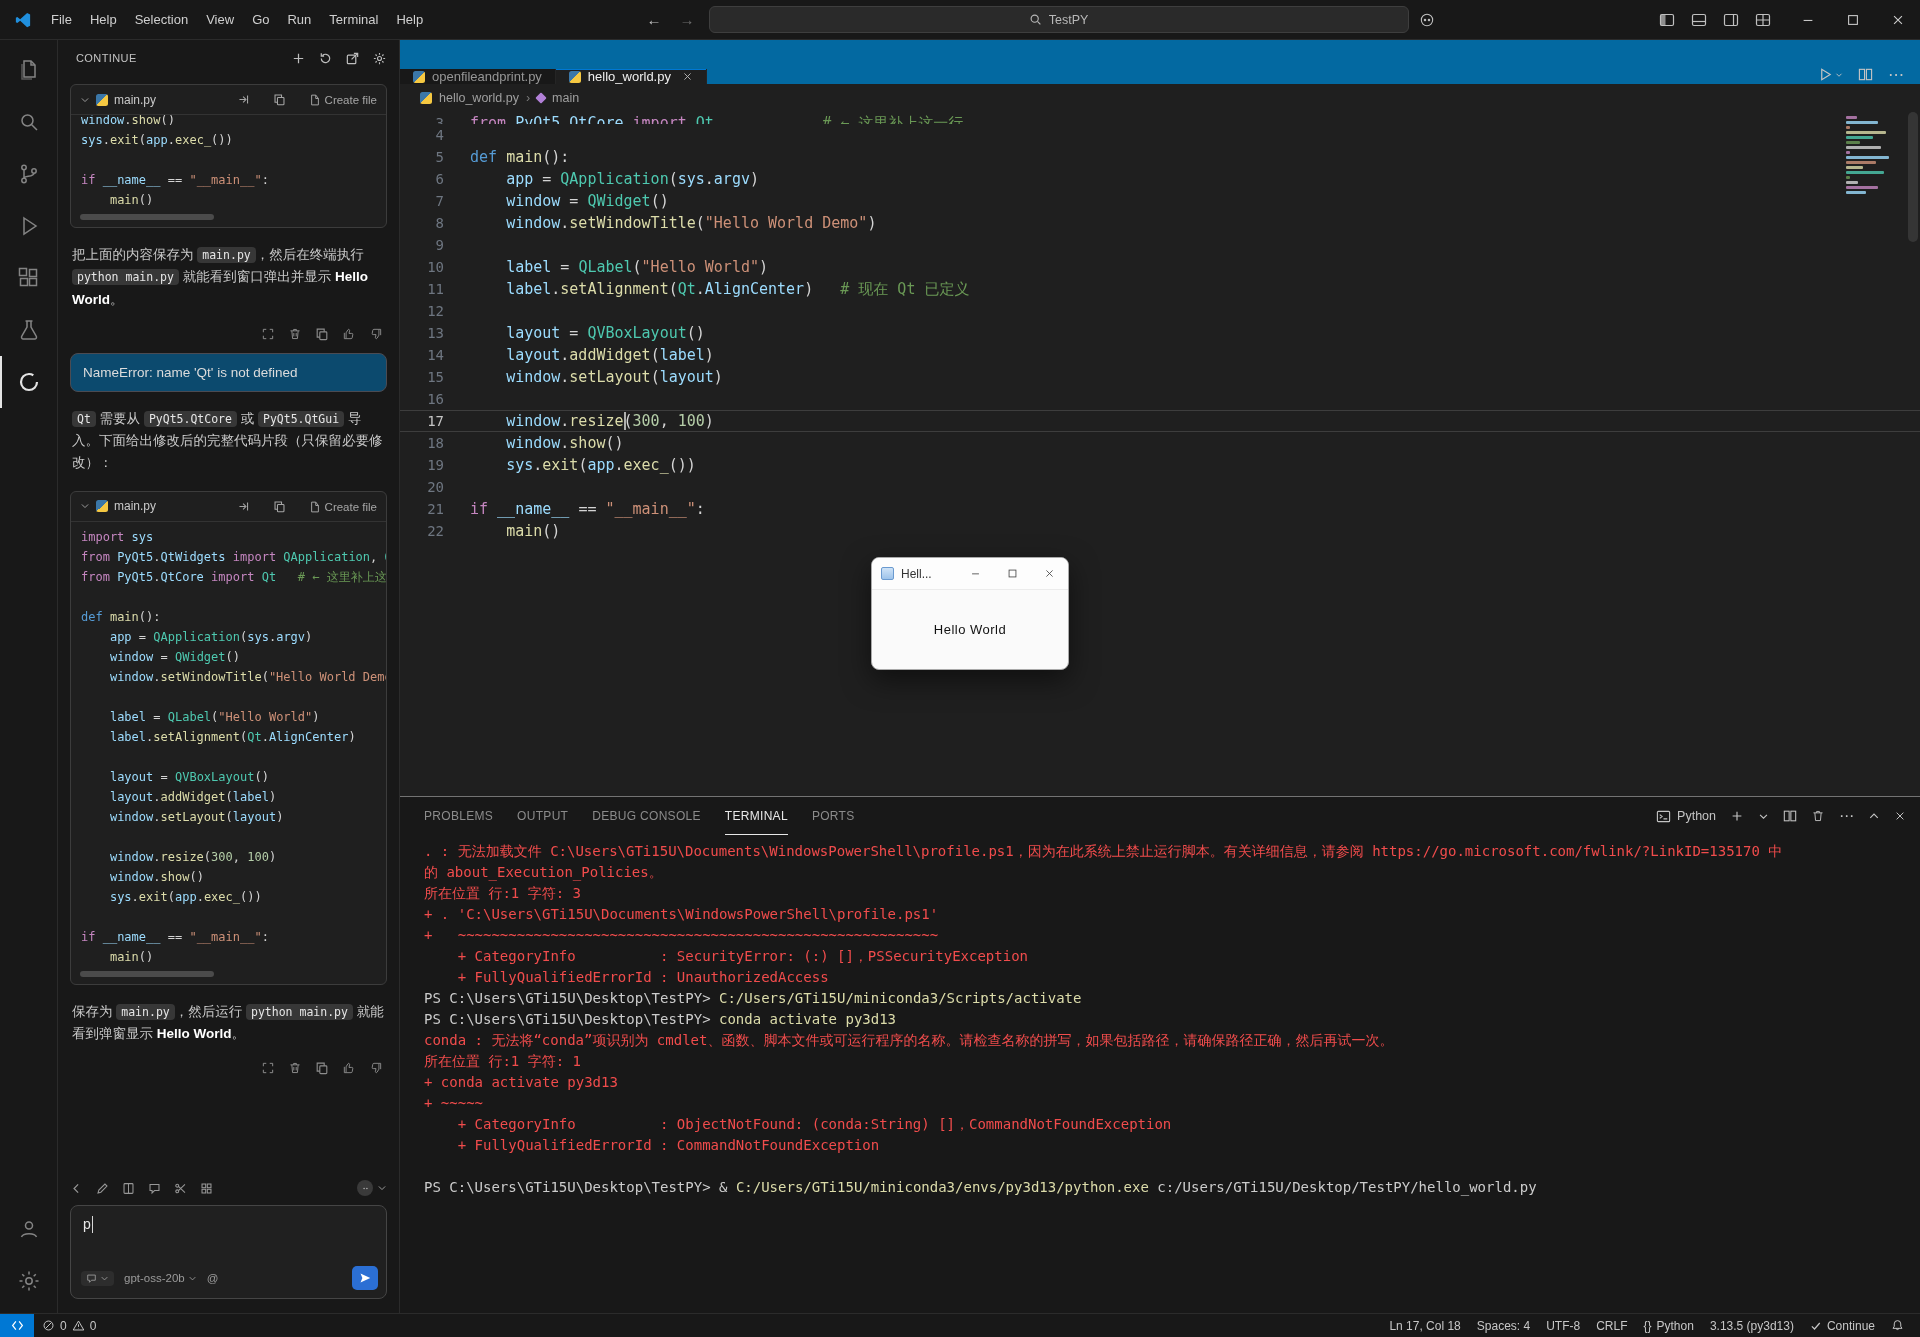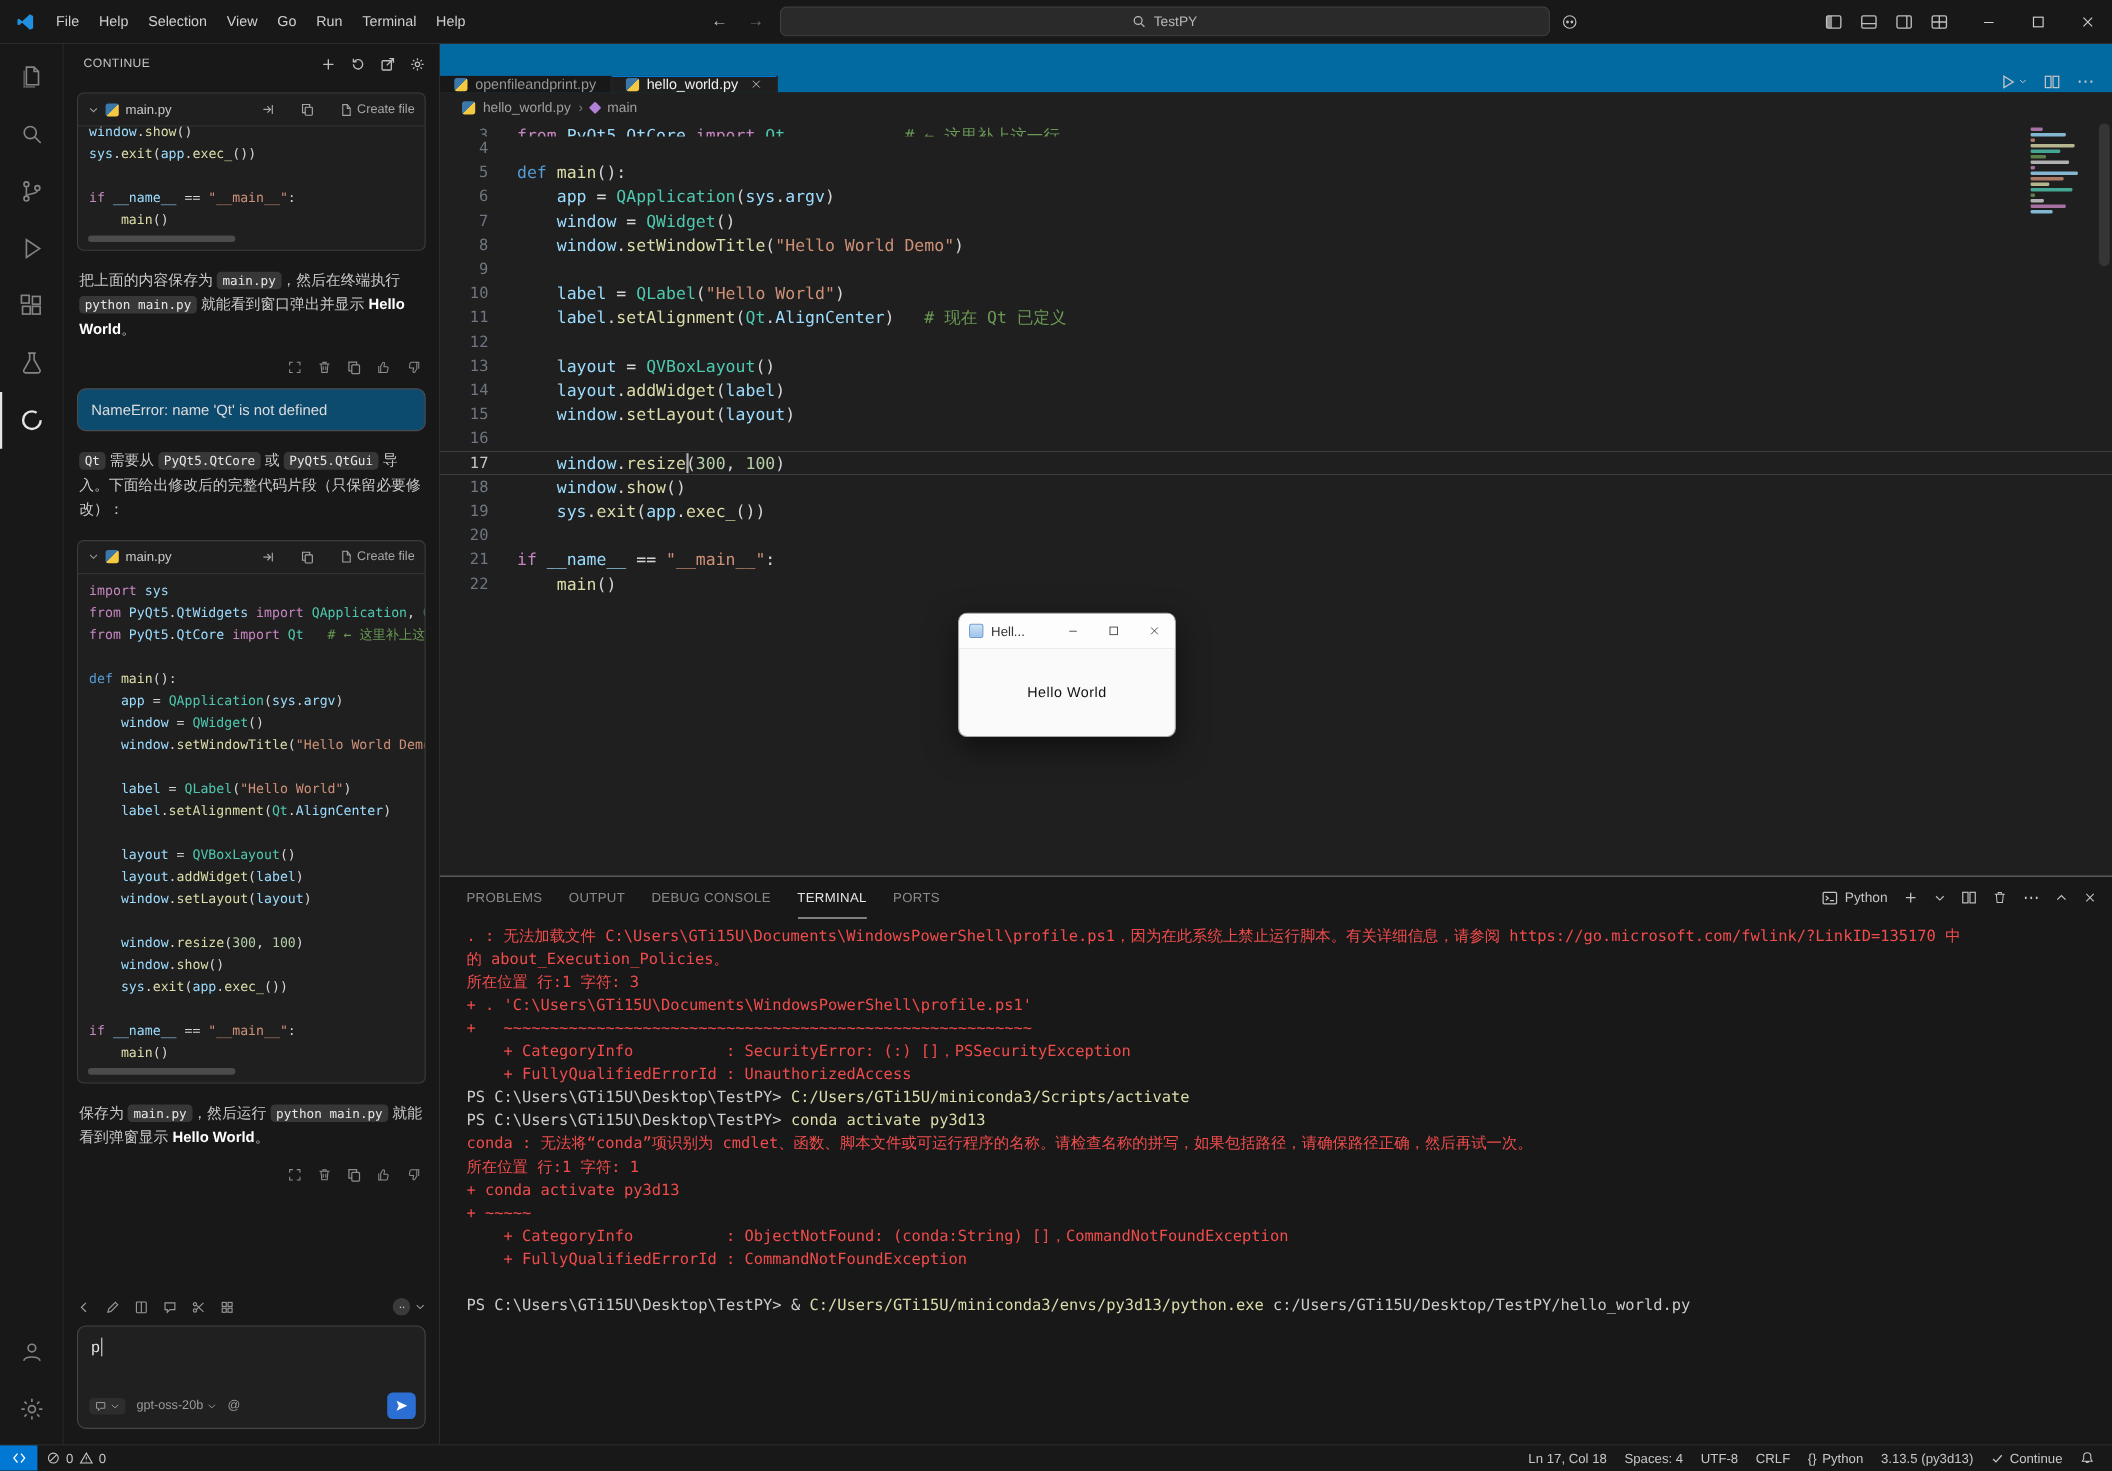--- a/index.html
+++ b/index.html
@@ -29,21 +29,21 @@
 .ab-item.active{color:#e4e4e4;box-shadow:inset 2px 0 0 #e4e4e4}
 .ab-spacer{margin-top:auto}
 
 
 .sidebar{width:342px;background:#181818;border-right:1px solid #2b2b2b;display:flex;flex-direction:column;min-height:0}
 .sb-header{height:36px;display:flex;align-items:center;padding:0 12px 0 18px;font-size:11px;letter-spacing:.4px;color:#c3c3c3}
 .sb-actions{margin-left:auto;display:flex;align-items:center;gap:12px;color:#bdbdbd}
 .chat{flex:1;overflow:hidden;padding:0 12px;min-height:0}
 .codecard{margin:8px 0 12px;border:1px solid #3c3c3c;border-radius:6px;background:#1f1f1f;overflow:hidden}
 .cc-head{height:30px;display:flex;align-items:center;gap:6px;padding:0 9px;border-bottom:1px solid #333;font-size:12px;color:#c9c9c9}
-.cc-actions{margin-left:auto;display:flex;align-items:center;gap:23px;color:#a6a6a6;font-size:11.5px}
+.cc-actions{margin-left:auto;display:flex;align-items:flex-end;gap:23px;color:#a6a6a6;font-size:11.5px}
 .create-btn{display:flex;align-items:center;gap:4px}
 .pyicon{width:12px;height:12px;border-radius:2.5px;background:linear-gradient(135deg,#3b77a8 50%,#f5c842 50%);flex:none}
 .cc-body{padding:5px 10px 1px;overflow:hidden}
 .cc-body.clip>div:first-child{margin-top:-10px}
 .ccl{white-space:pre;font-family:"DejaVu Sans Mono","Liberation Mono",monospace;font-size:12px;line-height:20px;color:#d4d4d4}
 .cc-scroll{height:7px;margin:3px 9px 6px;position:relative}
 .cc-scroll .thumb{position:absolute;left:0;top:0;height:6px;background:#4b4b4b;border-radius:3px}
 .para{margin:16px 2px;font-size:13.5px;line-height:1.65;color:#c9c9c9}
 .para b{color:#fff}
 .chip{background:#373737;border-radius:4px;padding:1px 5px;font-family:"DejaVu Sans Mono","Liberation Mono",monospace;font-size:11.5px;color:#e6e6e6;white-space:nowrap}

